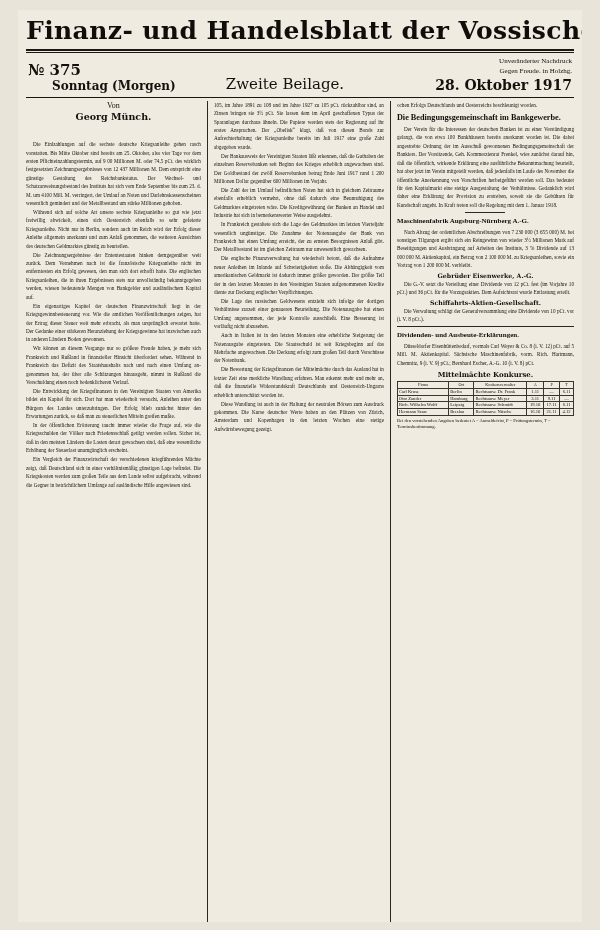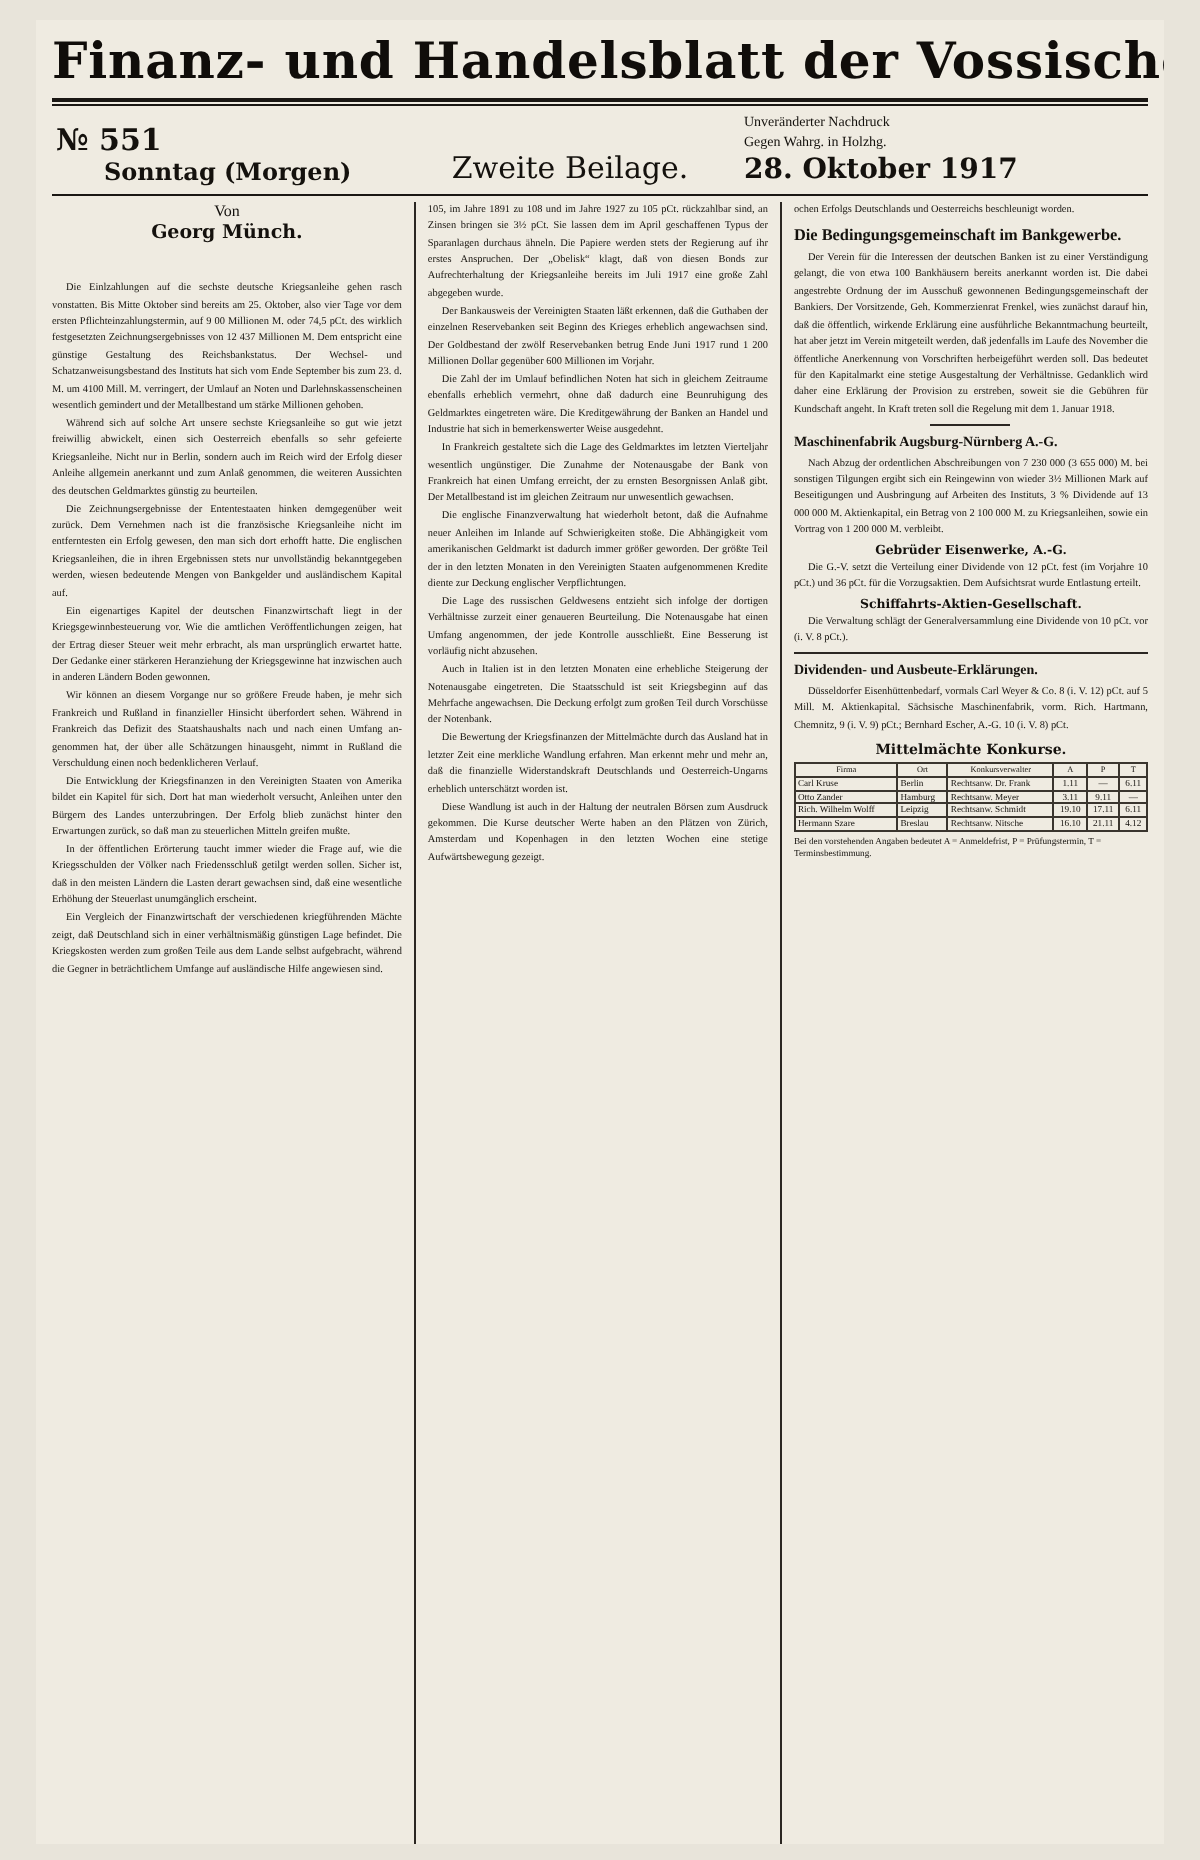--- a/index.html
+++ b/index.html
@@ -50,21 +50,21 @@
   }
   
   .headbar {
     display: flex;
     align-items: flex-end;
     font-size: 9.5px;
     padding: 2px 2px 3px 2px;
   }
   .hb-left { width: 170px; }
   .hb-mid  { flex: 1; text-align: center; }
-  .hb-right{ width: 200px; text-align: left; }
+  .hb-right{ width: 200px; text-align: right; }
   .issue-no {
     font-family: "DejaVu Serif", serif;
     font-weight: bold;
     font-size: 15px;
     display: inline-block;
   }
   .issue-date-line {
     font-family: "DejaVu Serif", serif;
     font-weight: bold;
     font-size: 12px;
@@ -195,29 +195,29 @@
 
 <div class="page">
   <div class="sheet">
 
     <div class="masthead">Finanz- und Handelsblatt der Vossischen Zeitung.</div>
     <div class="rule-thick"></div>
     <div class="rule-thin"></div>
 
     <div class="headbar">
       <div class="hb-left">
-        <span class="issue-no">№ 551</span>
+        <span class="issue-no">№ 375</span>
         <span class="issue-date-line">Sonntag (Morgen)</span>
       </div>
       <div class="hb-mid">
         <span class="beilage">Zweite Beilage.</span>
       </div>
       <div class="hb-right">
         <span class="small-right">Unveränderter Nachdruck</span>
-        <span class="small-right">Gegen Wahrg. in Holzhg.</span>
+        <span class="small-right">Gegen Freude. in Holzhg.</span>
         <span class="bigdate">28. Oktober 1917</span>
       </div>
     </div>
     <div class="rule-thin"></div>
 
     <div class="cols">
 
       <div class="col col1">
         <div class="art-sub">Von</div>
         <div class="art-author">Georg Münch.</div>

